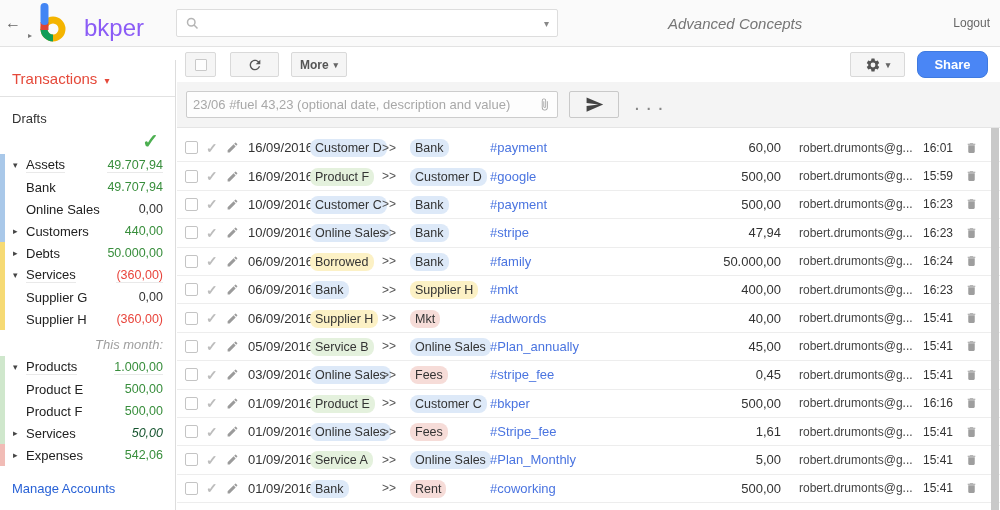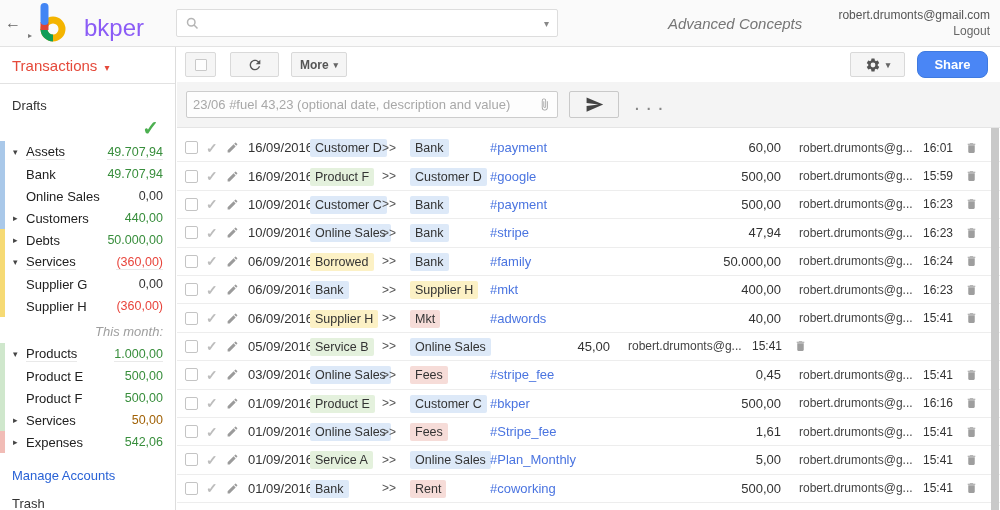--- a/index.html
+++ b/index.html
@@ -18,21 +18,21 @@
   .search-box { width:382px; height:28px; background:#fff; border:1px solid #ddd; border-radius:2px;
                 display:flex; align-items:center; padding:0 8px; }
   .search-box input { flex:1; border:none; outline:none; font-size:13px; background:transparent; color:#333; }
   .search-caret { color:#888; font-size:10px; padding-left:6px; }
   .book-title { flex:1; margin-left:110px; font-size:15px; font-style:italic; color:#757575; }
   .account-block { width:190px; text-align:right; padding-right:10px; font-size:12px; line-height:16px; }
   .account-email { color:#555; }
   .account-logout { color:#666; cursor:pointer; }
 
   
-  aside { position:absolute; top:47px; left:0; bottom:0; width:176px; background:#fff;
+  aside { position:absolute; top:60px; left:0; bottom:0; width:176px; background:#fff;
           border-right:1px solid #ddd; }
   .tx-selector { padding:10px 12px 9px 12px; font-size:15px; cursor:pointer; }
   .tx-caret { font-size:10px; margin-left:3px; }
   .sb-divider { border-top:1px solid #e2e2e2; }
   .drafts { padding:14px 12px 0 12px; font-size:13px; color:#333; cursor:pointer; }
   .big-check { height:28px; text-align:right; padding-right:16px; font-size:20px; font-weight:bold;
                color:#4caf50; line-height:30px; }
   .acct-row { display:flex; align-items:center; height:22px; padding-left:8px; padding-right:12px;
               border-left:5px solid transparent; font-size:13px; cursor:pointer; }
   .acct-row.underlined .acct-name, .acct-row.underlined .acct-val { border-bottom:1px solid #e9e9e9; }
@@ -76,21 +76,21 @@
   .tx-row { display:flex; align-items:center; height:28.4px; border-bottom:1px solid #ededed;
             padding:0 20px 0 6px; }
   .row-checkbox { width:13px; height:13px; border:1px solid #c4c4c4; border-radius:2px; background:#fff;
                   margin:0 8px 0 2px; flex:none; cursor:pointer; }
   .row-check { width:16px; color:#bdbdbd; font-size:14px; font-weight:bold; margin-right:4px; flex:none; }
   .row-pencil { width:15px; margin-right:7px; flex:none; display:flex; align-items:center; }
   .tx-date { width:62px; font-size:13px; color:#333; flex:none; }
   .chip-col1 { width:72px; flex:none; }
   .tx-sep { width:28px; font-size:12px; color:#555; flex:none; }
   .chip-col2 { width:80px; flex:none; }
-  .chip { display:inline-block; padding:2px 5px; border-radius:2px; font-size:12.5px; color:#333;
+  .chip { display:inline-block; padding:2px 5px; border-radius:8px; font-size:12.5px; color:#333;
           white-space:nowrap; cursor:pointer; }
   .tx-tag { flex:1; font-size:13px; text-decoration:none; cursor:pointer; white-space:nowrap; overflow:hidden; }
   .tx-val { width:120px; text-align:right; font-size:13px; color:#333; flex:none; }
   .tx-user { width:124px; margin-left:18px; font-size:12px; color:#444; white-space:nowrap; flex:none; }
   .tx-time { width:34px; font-size:12px; color:#333; flex:none; }
   .tx-trash { width:15px; margin-left:8px; flex:none; display:flex; align-items:center; cursor:pointer; }
 
   .scrollbar-thumb { position:absolute; right:1px; top:81px; bottom:0; width:8px;
                      background:#c9c9c9; cursor:pointer; }
 </style>
@@ -114,21 +114,20 @@
     <div class="search-box">
       <svg width="15" height="15" viewBox="0 0 24 24">
         <circle cx="10" cy="10" r="6" fill="none" stroke="#b5b5b5" stroke-width="2.4"></circle>
         <line x1="14.5" y1="14.5" x2="20" y2="20" stroke="#b5b5b5" stroke-width="2.4"></line>
       </svg>
       <input type="text" placeholder="" style="">
       <span class="search-caret">▾</span>
     </div>
     <div class="book-title">Advanced Concepts</div>
     <div class="account-block">
-      <div class="account-email">robert.drumonts@gmail.com</div>
       <div class="account-logout">Logout</div>
     </div>
   </header>
 
   <aside>
     <div class="tx-selector" style="color: rgb(229, 73, 58);">
       <span>Transactions</span>
       <span class="tx-caret">▾</span>
     </div>
     <div class="sb-divider"></div>
@@ -189,21 +188,21 @@
           <span class="acct-val" style="color: rgb(56, 142, 60);">500,00</span>
         </div>
         <div class="acct-row" style="border-left-color: rgb(207, 231, 204);">
           <span class="arrow"></span>
           <span class="acct-name">Product F</span>
           <span class="acct-val" style="color: rgb(56, 142, 60);">500,00</span>
         </div>
         <div class="acct-row" style="border-left-color: rgb(207, 231, 204);">
           <span class="arrow">▸</span>
           <span class="acct-name">Services</span>
-          <span class="acct-val" style="color: #a16207;">50,00</span>
+          <span class="acct-val" style="color: #14532d; font-style: italic;">50,00</span>
         </div>
         <div class="acct-row" style="border-left-color: rgb(241, 188, 182);">
           <span class="arrow">▸</span>
           <span class="acct-name">Expenses</span>
           <span class="acct-val" style="color: rgb(56, 142, 60);">542,06</span>
         </div>
       </div>
     <div class="manage">Manage Accounts</div>
     <div class="trash-link">Trash</div>
 
@@ -409,20 +408,21 @@
           <span class="row-check">✓</span>
           <span class="row-pencil">
             <svg width="13" height="13" viewBox="0 0 24 24">
               <path fill="#9b9b9b" d="M3 17.25V21h3.75L17.81 9.94l-3.75-3.75L3 17.25zM20.71 7.04a1 1 0 0 0 0-1.41l-2.34-2.34a1 1 0 0 0-1.41 0l-1.83 1.83 3.75 3.75 1.83-1.83z"></path>
             </svg>
           </span>
           <span class="tx-date">05/09/2016</span>
           <span class="chip-col1"><span class="chip" style="background: rgb(228, 241, 221);">Service B</span></span>
           <span class="tx-sep">&gt;&gt;</span>
           <span class="chip-col2"><span class="chip" style="background: rgb(221, 233, 248);">Online Sales</span></span>
+          <a class="tx-tag" style="color: rgb(74, 116, 224);">#Plan_annually</a>
           <span class="tx-val">45,00</span>
           <span class="tx-user">robert.drumonts@g...</span>
           <span class="tx-time">15:41</span>
           <span class="tx-trash">
             <svg width="13" height="14" viewBox="0 0 24 24">
               <path fill="#9e9e9e" d="M6 19c0 1.1.9 2 2 2h8a2 2 0 0 0 2-2V7H6v12zM19 4h-3.5l-1-1h-5l-1 1H5v2h14V4z"></path>
             </svg>
           </span>
         </div>
         <div class="tx-row">

